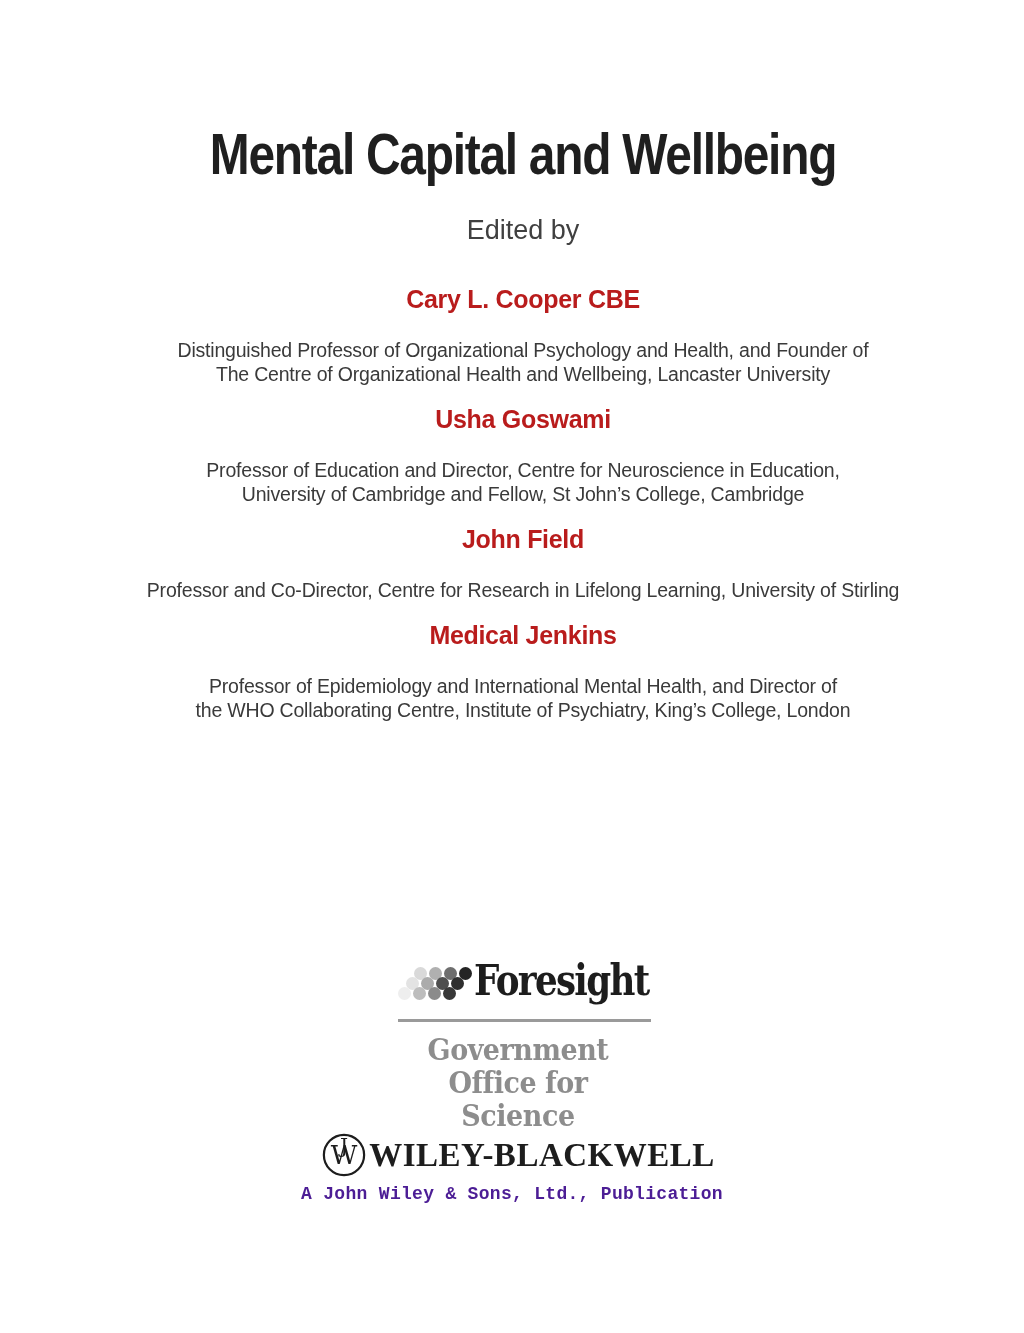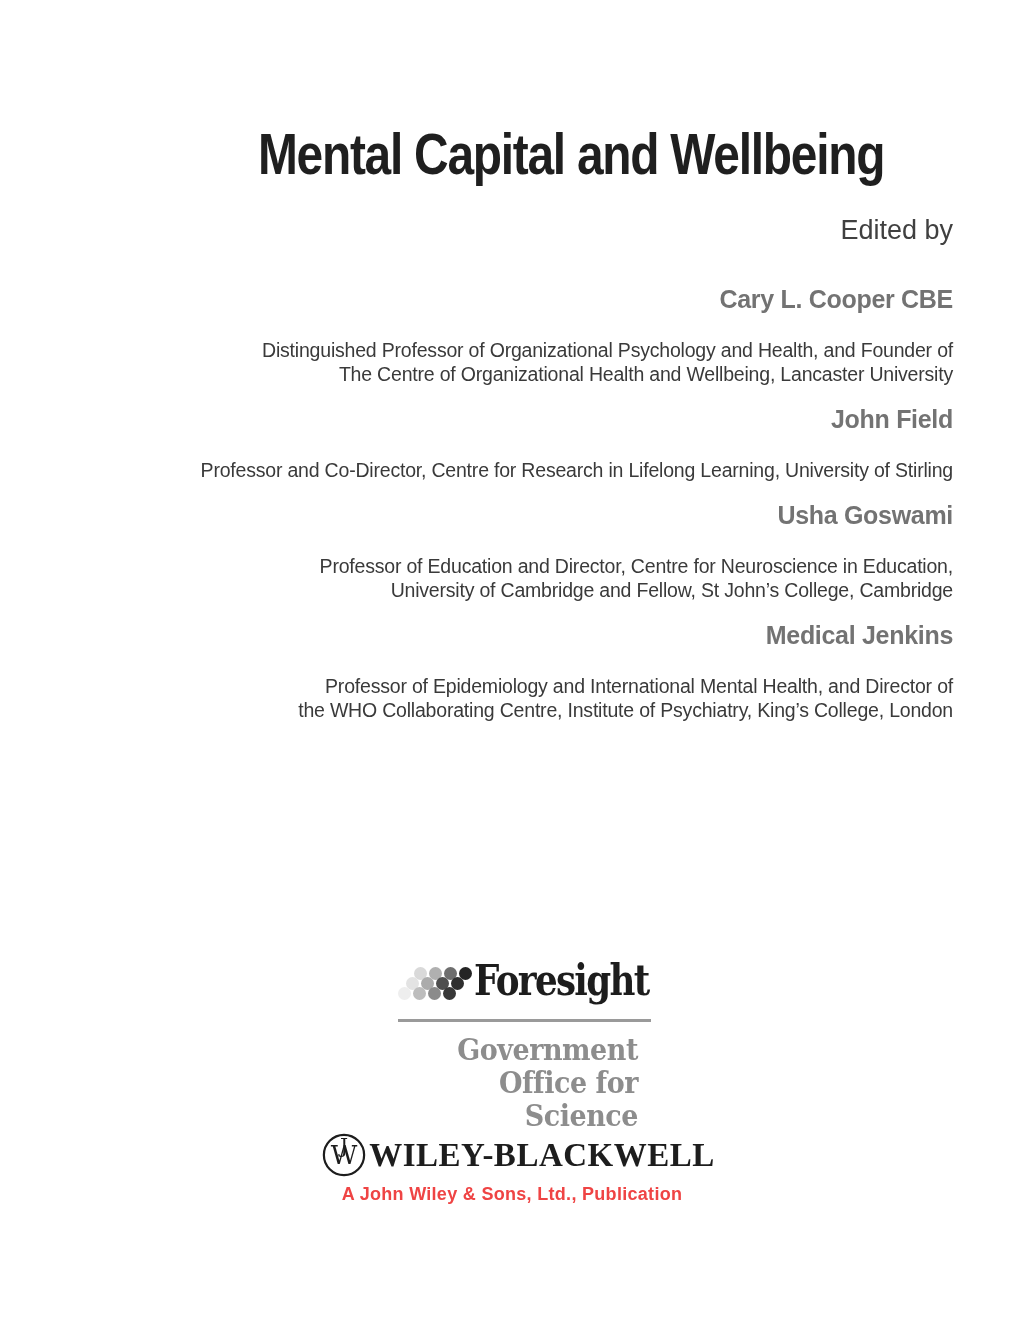--- a/index.html
+++ b/index.html
@@ -6,54 +6,54 @@
   .page {
     position:relative;
     width:1024px; height:1333px;
     margin:0 auto;
     background:#ffffff;
     font-family:"Liberation Sans", sans-serif;
     overflow:hidden;
   }
   .content {
     position:absolute; left:93px; top:0; width:860px;
-    text-align:right;
+    text-align:center;
   }
   .title {
     margin:0; padding-top:124px;
     font-weight:700; font-size:57px; line-height:60px;
     letter-spacing:-1.5px;
     transform:scaleX(0.84);
     color:#1f1f1f;
     white-space:nowrap;
   }
   .edited-by {
     margin-top:30px;
     font-size:27px; line-height:32px;
     color:#404040;
   }
   .editor { margin-top:20px; }
   .editor.first { margin-top:40px; }
   .editor-name {
     margin:0 0 7px 0;
     font-weight:700; font-size:25px; line-height:27px;
     letter-spacing:-0.3px;
-    color:#737373;
+    color:#b91c1c;
   }
   .editor-affiliation {
     font-size:19.5px; line-height:24px;
     letter-spacing:-0.2px;
     color:#3a3a3a;
     white-space:pre-line;
     margin-top:25px;
   }
   
   .foresight {
     position:absolute; left:398px; top:963px; width:258px;
-    text-align:right;
+    text-align:center;
   }
   .foresight-logo { position:relative; height:48px; }
   .dots { position:absolute; left:0; top:4px; }
   .dot-row { display:flex; gap:2px; height:13px; }
   .dot-row + .dot-row { margin-top:-3px; }
   .dot { width:13px; height:13px; border-radius:50%; display:inline-block; }
   .foresight-wordmark {
     position:absolute; left:76px; top:-7px;
     font-family:"DejaVu Serif", serif;
     font-weight:700; font-size:42px; line-height:50px;
@@ -86,51 +86,51 @@
   .wiley-brand {
     font-family:"Liberation Serif", serif;
     font-weight:700; font-size:33px; line-height:46px;
     letter-spacing:0.5px;
     color:#1d1d1d;
     white-space:nowrap;
     text-align:right;
   }
   .wiley-tagline {
     margin-top:5px;
-    font-family:Liberation Sans, sans-serif;
+    font-family:Liberation Mono, monospace;
     font-weight:700; font-size:18px; line-height:22px;
     letter-spacing:0.3px;
-    color:#ef4444;
+    color:#4c1d95;
   }
 </style>
 </head>
 <body>
 
 <div class="page">
 
   <div class="content">
     <h1 class="title">Mental Capital and Wellbeing</h1>
 
     <div class="edited-by">Edited by</div>
 
     <div class="editor first">
       <h2 class="editor-name">Cary L. Cooper CBE</h2>
       <div class="editor-affiliation">Distinguished Professor of Organizational Psychology and Health, and Founder of
 The Centre of Organizational Health and Wellbeing, Lancaster University</div>
     </div>
 
     <div class="editor">
-      <h2 class="editor-name">John Field</h2>
-      <div class="editor-affiliation">Professor and Co-Director, Centre for Research in Lifelong Learning, University of Stirling</div>
+      <h2 class="editor-name">Usha Goswami</h2>
+      <div class="editor-affiliation">Professor of Education and Director, Centre for Neuroscience in Education,
+University of Cambridge and Fellow, St John’s College, Cambridge</div>
     </div>
 
     <div class="editor">
-      <h2 class="editor-name">Usha Goswami</h2>
-      <div class="editor-affiliation">Professor of Education and Director, Centre for Neuroscience in Education,
-University of Cambridge and Fellow, St John’s College, Cambridge</div>
+      <h2 class="editor-name">John Field</h2>
+      <div class="editor-affiliation">Professor and Co-Director, Centre for Research in Lifelong Learning, University of Stirling</div>
     </div>
 
     <div class="editor">
       <h2 class="editor-name">Medical Jenkins</h2>
       <div class="editor-affiliation">Professor of Epidemiology and International Mental Health, and Director of
 the WHO Collaborating Centre, Institute of Psychiatry, King’s College, London</div>
     </div>
 
   </div>
 

